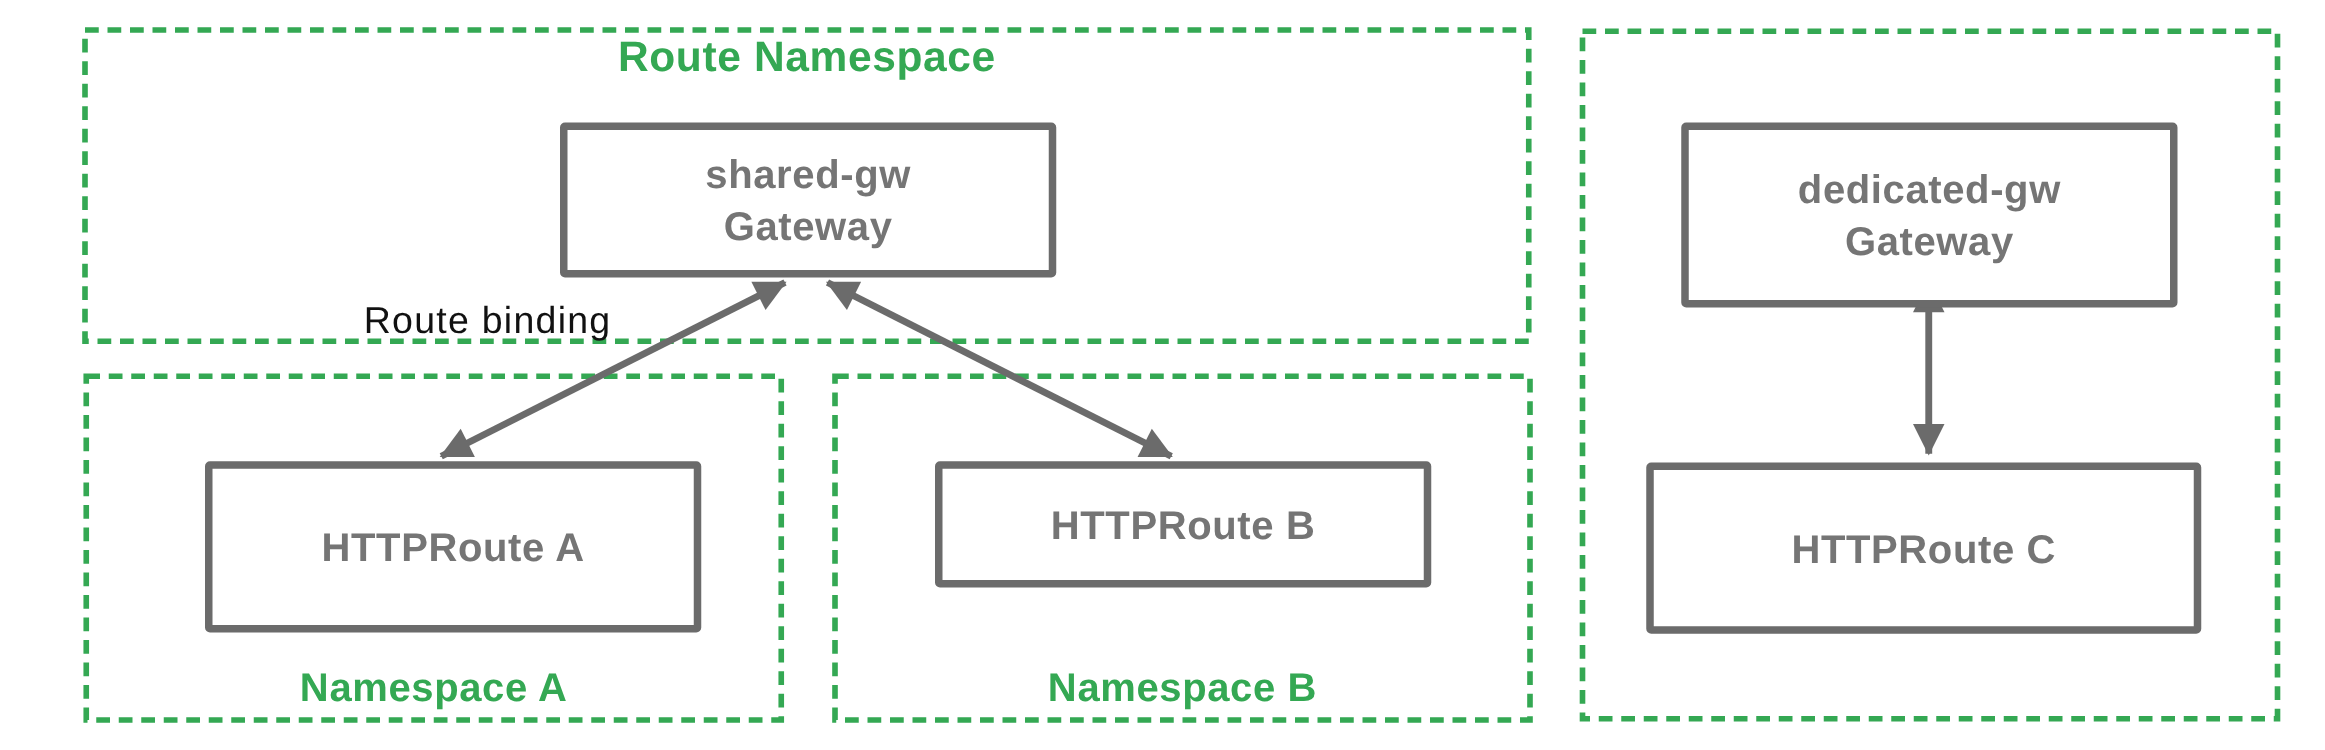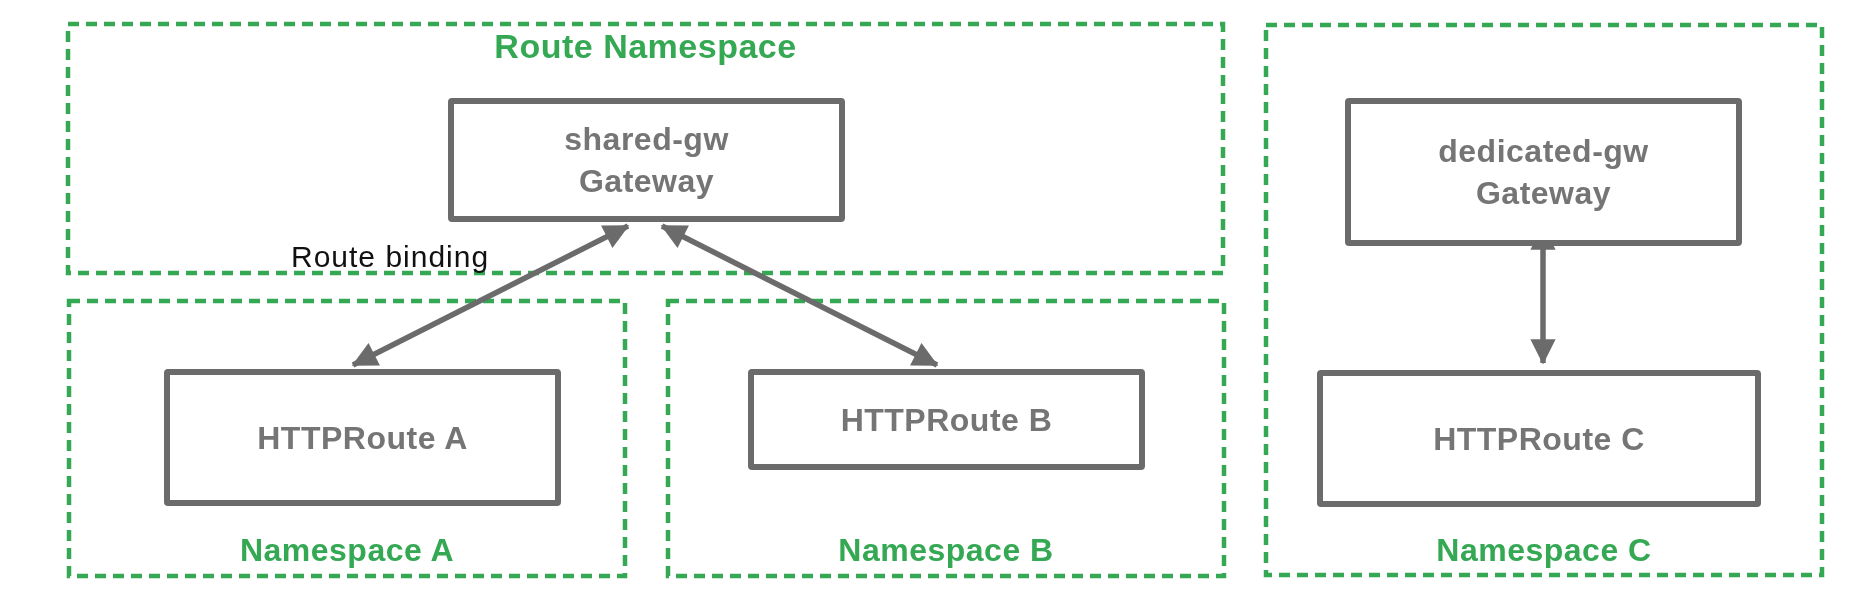--- a/index.html
+++ b/index.html
@@ -88,21 +88,20 @@
     <rect x="1266" y="25" width="556" height="550" fill="none" stroke="#34A853" stroke-width="4.5" stroke-dasharray="11 7"></rect>
 
     <line x1="628" y1="226" x2="353" y2="365" stroke="#6b6b6b" stroke-width="5.5" marker-start="url(#arrowhead)" marker-end="url(#arrowhead)"></line>
     <line x1="662" y1="226" x2="937" y2="365" stroke="#6b6b6b" stroke-width="5.5" marker-start="url(#arrowhead)" marker-end="url(#arrowhead)"></line>
     <line x1="1543" y1="226" x2="1543" y2="363" stroke="#6b6b6b" stroke-width="5.5" marker-start="url(#arrowhead)" marker-end="url(#arrowhead)"></line>
   </svg>
 
   <div class="ns-label label-infra">Route Namespace</div>
   <div class="ns-label label-ns-b">Namespace B</div>
   <div class="ns-label label-ns-a">Namespace A</div>
-  <div class="ns-label label-ns-c">Namespace C</div>
 
   <div class="node node-shared-gw">
     <span>shared-gw</span>
     <span>Gateway</span>
   </div>
   <div class="node node-dedicated-gw">
     <span>dedicated-gw</span>
     <span>Gateway</span>
   </div>
 

